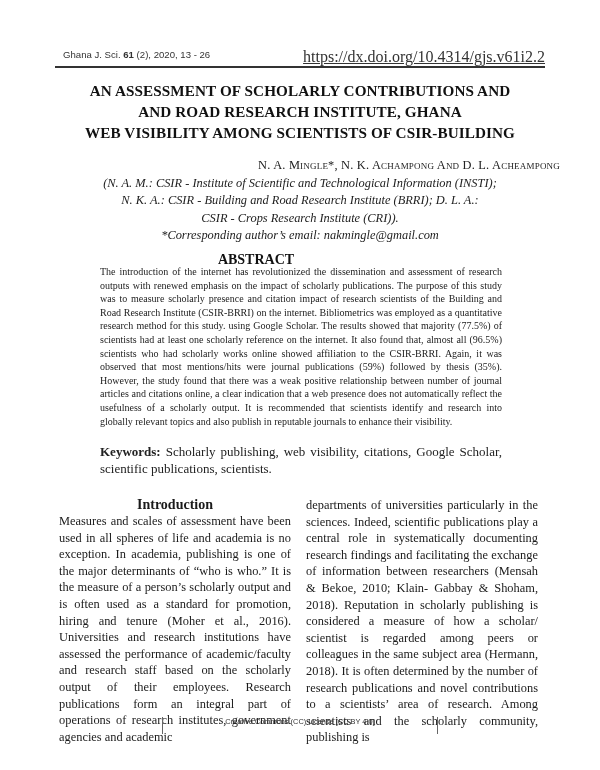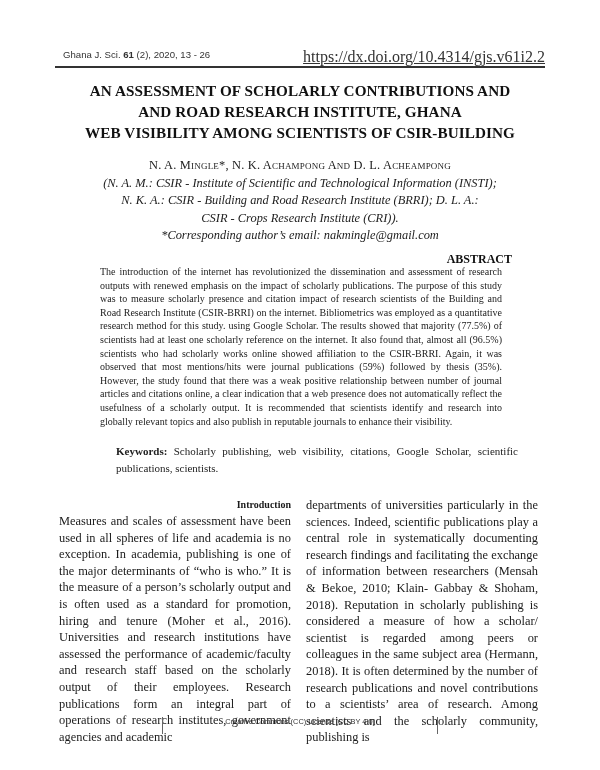--- a/index.html
+++ b/index.html
@@ -4,30 +4,30 @@
 <style>
   html, body { margin:0; padding:0; background:#ffffff; }
   body { width:600px; height:770px; position:relative; overflow:hidden; color:#1a1a1a; font-family:"Liberation Serif", serif; }
   .running-head { position:absolute; left:55px; top:49px; width:490px; height:14px; font-size:10px; }
   .running-head .journal { position:absolute; left:8px; top:0; font-family:"Liberation Sans", sans-serif; font-size:9.6px; color:#333; }
   .running-head .journal b { font-weight:bold; }
   .running-head .doi { position:absolute; right:0; top:-1px; font-family:"Liberation Serif", serif; font-size:16px; color:#333; text-decoration:underline; }
   .rule { position:absolute; left:55px; top:66px; width:490px; height:1.5px; background:#333; }
   .title { position:absolute; left:40px; top:80px; width:520px; text-align:center; font-weight:bold; font-size:15.2px; line-height:21px; letter-spacing:0.1px; color:#111; }
   .authors { position:absolute; left:40px; top:157px; width:520px; text-align:center; font-size:12.4px; line-height:17.5px; color:#222; }
-  .authors .names { font-variant:small-caps; letter-spacing:0.2px; }
+  .authors .names { font-variant:small-caps; letter-spacing:0.2px;text-align:right; }
   .authors .aff { font-style:italic; }
-  .abs-head { position:absolute; left:0; top:252px; width:512px; text-align:right; font-weight:bold; font-size:12px; color:#111; }
+  .abs-head { position:absolute; left:0; top:252px; width:512px; text-align:center; font-weight:bold; font-size:14px; color:#111; }
   .abstract { position:absolute; left:100px; top:265px; width:402px; text-align:justify; font-size:10px; line-height:13.6px; color:#222; }
-  .keywords { position:absolute; left:116px; top:443px; width:402px; text-align:justify; font-size:11px; line-height:17px; color:#222; }
+  .keywords { position:absolute; left:100px; top:443px; width:402px; text-align:justify; font-size:13px; line-height:17px; color:#222; }
   .keywords .kw-label { font-weight:bold; }
   .col { position:absolute; top:497px; width:232px; font-size:12.4px; line-height:16.6px; text-align:justify; color:#1a1a1a; }
   .col.left { left:59px; }
   .col.right { left:306px; top:497px; }
-  .intro-head { text-align:right; font-weight:bold; font-size:10px; line-height:15px; margin-bottom:1px; }
+  .intro-head { text-align:center; font-weight:bold; font-size:14px; line-height:15px; margin-bottom:1px; }
   .footer { position:absolute; left:162px; top:717px; width:276px; height:17px; }
   .footer .bar { position:absolute; top:0; width:1px; height:17px; background:#666; }
   .footer .bar.l { left:0; } .footer .bar.r { right:0; }
   .footer .txt { position:absolute; left:8px; right:8px; top:0; text-align:center; font-family:"Liberation Sans", sans-serif; font-size:7.4px; line-height:9px; color:#333; }
 </style>
 </head>
 <body>
 
 <div class="running-head">
   <span class="journal"><span>Ghana  J. Sci.</span> <b>61</b> <span>(2), 2020, 13 - 26</span></span>

